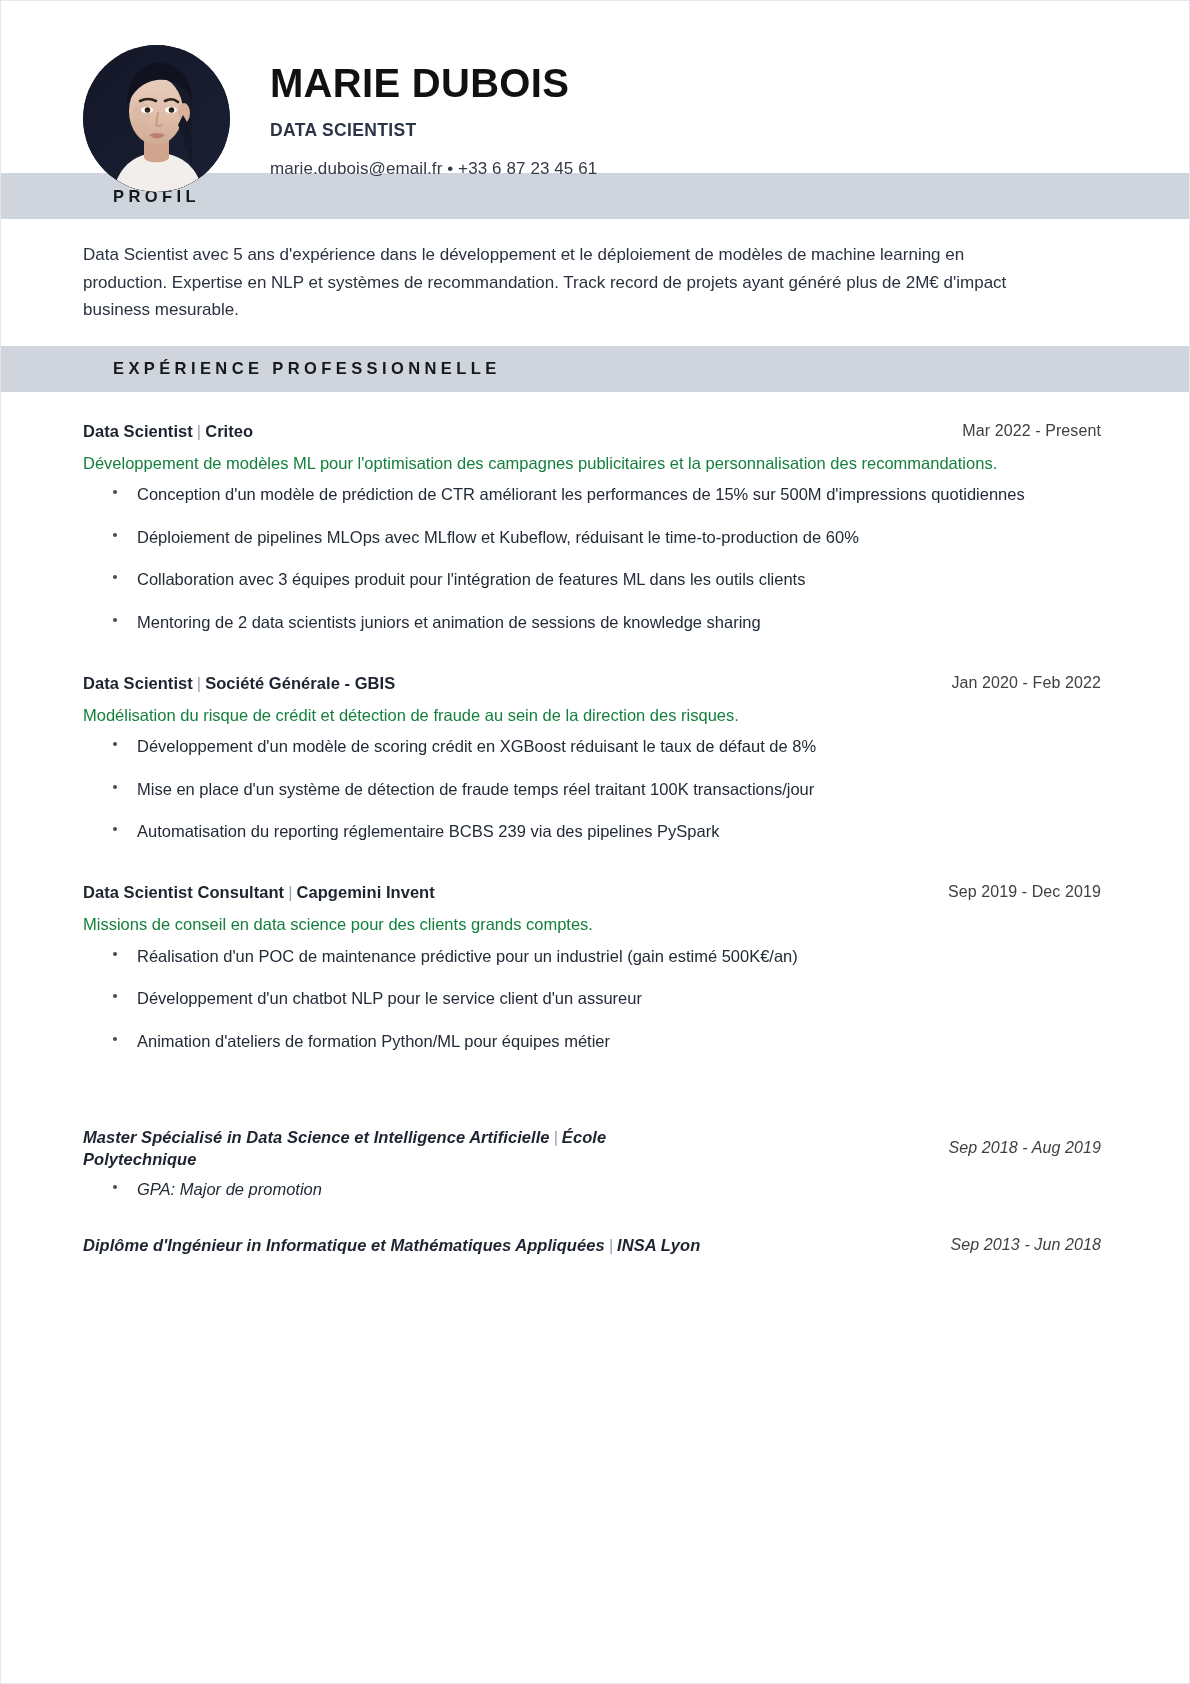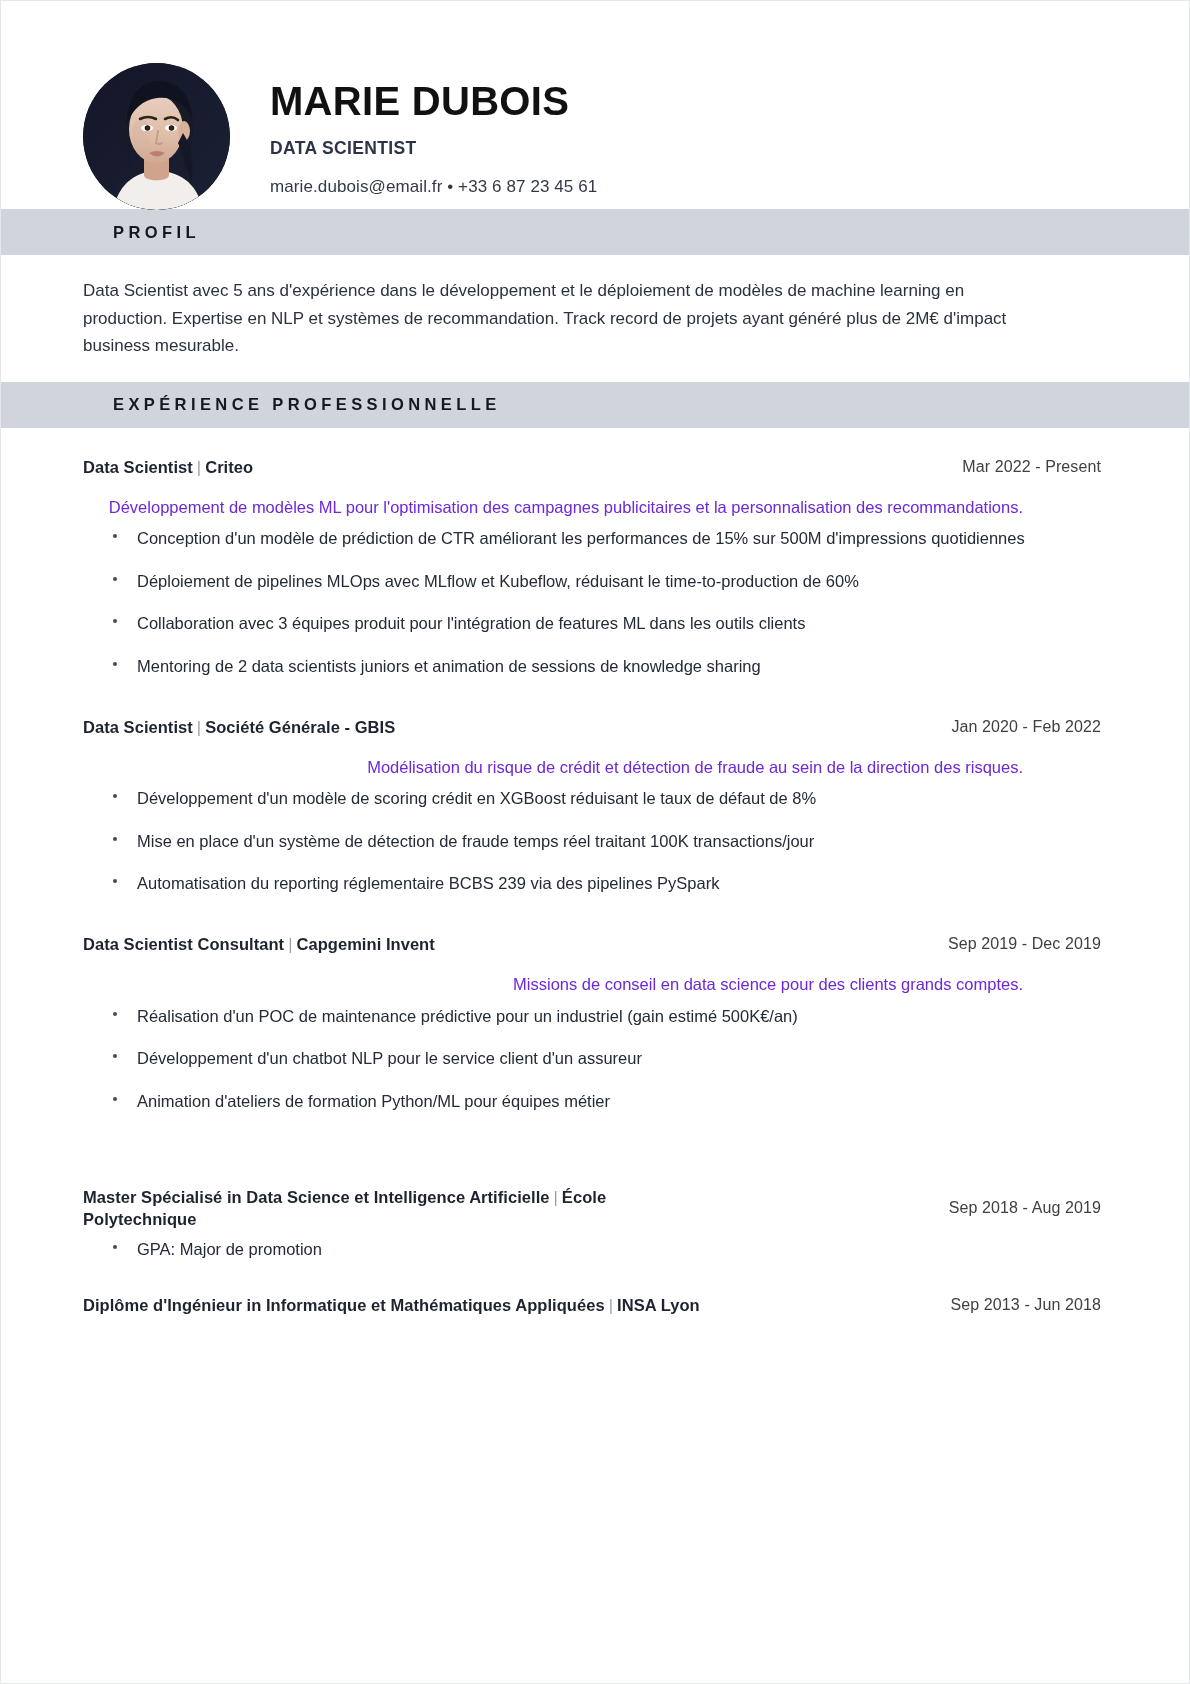--- a/index.html
+++ b/index.html
@@ -23,21 +23,21 @@
     padding: 0;
     position: relative;
     overflow: hidden;
   }
 
   
   .header {
     display: flex;
     align-items: center;
     padding: 62px 0 0 82px;
-    height: 208px;
+    height: 172px;
     box-sizing: border-box;
   }
   .avatar {
     width: 147px;
     height: 147px;
     border-radius: 50%;
     overflow: hidden;
     flex: 0 0 147px;
     background: #141829;
     position: relative;
@@ -122,25 +122,24 @@
   }
   .entry-date {
     font-size: 16px;
     color: #404040;
     white-space: nowrap;
     flex: 0 0 auto;
     letter-spacing: 0.1px;
   }
   .entry-desc {
     font-size: 16.5px;
-    color: #6d28d9;
+    color: #15803d;
     line-height: 1.6;
-    margin: 16px 0 2px 0;
+    margin: 8px 0 2px 0;
     max-width: 940px;
-    text-align: right;
   }
 
   ul.bullets {
     list-style: none;
     margin: 6px 0 0 0;
     padding: 0 0 0 18px;
   }
   ul.bullets li {
     position: relative;
     padding: 0 0 0 36px;
@@ -158,21 +157,21 @@
     top: 8px;
     width: 4px;
     height: 4px;
     background: #444b57;
     border-radius: 50%;
   }
 
   .exp-entry { padding-bottom: 30px; }
   .exp-entry:last-child { padding-bottom: 0; }
 
-  .edu-entry { padding-bottom: 26px; }
+  .edu-entry { padding-bottom: 26px; font-style: italic; }
   .edu-entry .entry-title { max-width: 640px; }
   .edu-entry:last-child { padding-bottom: 0; }
 
   .experience-body { padding-bottom: 44px; }
   .education-body { padding-bottom: 40px; }
 </style>
 </head>
 <body>
 
 <div class="page">

